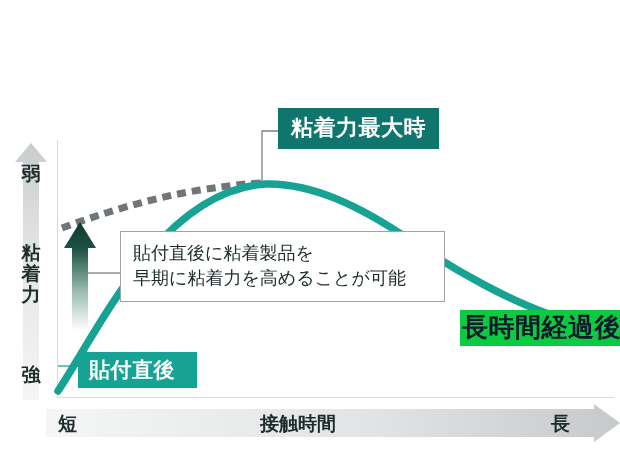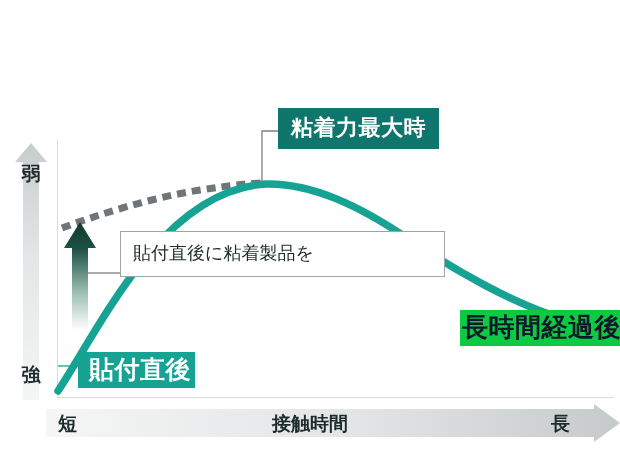--- a/index.html
+++ b/index.html
@@ -77,21 +77,21 @@
   }
   .x-lab {
     position: absolute;
     top: 9px;
     color: #1d2b2b;
     font-size: 19px;
     line-height: 21px;
     font-weight: 700;
   }
   .x-lab.short { left: 12px; }
-  .x-lab.title { left: 226px; text-align: center; }
+  .x-lab.title { left: 214px; text-align: center; }
   .x-lab.long  { left: 505px; }
 
   
   .curves {
     position: absolute;
     left: 0;
     top: 0;
     width: 620px;
     height: 465px;
   }
@@ -109,24 +109,24 @@
     padding: 8px 13px 9px 13px;
     letter-spacing: 0.5px;
     white-space: nowrap;
   }
   .lab-initial {
     position: absolute;
     left: 78px;
     top: 352px;
     background: #16a394;
     color: #ffffff;
-    font-size: 25px;
+    font-size: 21px;
     line-height: 23px;
     font-weight: 700;
-    padding: 6px 4px 7px 11px;
+    padding: 6px 22px 7px 11px;
     letter-spacing: 0.5px;
     white-space: nowrap;
   }
   .lab-longterm {
     position: absolute;
     left: 460px;
     top: 310px;
     background: #0ccb42;
     color: #0f172a;
     font-size: 26px;
@@ -167,20 +167,21 @@
       <linearGradient id="ygrad" x1="0" y1="1" x2="0" y2="0">
         <stop offset="0%" stop-color="#f4f5f5"></stop>
         <stop offset="55%" stop-color="#e4e5e6"></stop>
         <stop offset="100%" stop-color="#c9cccd"></stop>
       </linearGradient>
     </defs>
     <path d="M17 0 L33 19 L25 19 L25 257 L9 257 L9 19 L1 19 Z" fill="url(#ygrad)"></path>
   </svg>
   <div class="y-arrow-labels">
     <div class="y-lab weak">弱</div>
+    <div class="y-lab mid">粘着力</div>
     <div class="y-lab strong">強</div>
   </div>
 
   <svg class="x-arrow" viewBox="0 0 574 38" preserveAspectRatio="none">
     <defs>
       <linearGradient id="xgrad" x1="0" y1="0" x2="1" y2="0">
         <stop offset="0%" stop-color="#f5f6f6"></stop>
         <stop offset="55%" stop-color="#e2e4e5"></stop>
         <stop offset="100%" stop-color="#c7cacb"></stop>
       </linearGradient>
@@ -222,15 +223,16 @@
   </svg>
 
   <div class="lab-peak">粘着力最大時</div>
 
   <div class="lab-initial">貼付直後</div>
 
   <div class="lab-longterm">長時間経過後</div>
 
   <div class="callout">
     <div class="callout-line">貼付直後に粘着製品を</div>
+    <div class="callout-line">早期に粘着力を高めることが可能</div>
   </div>
 
 </div>
 
 </body></html>

